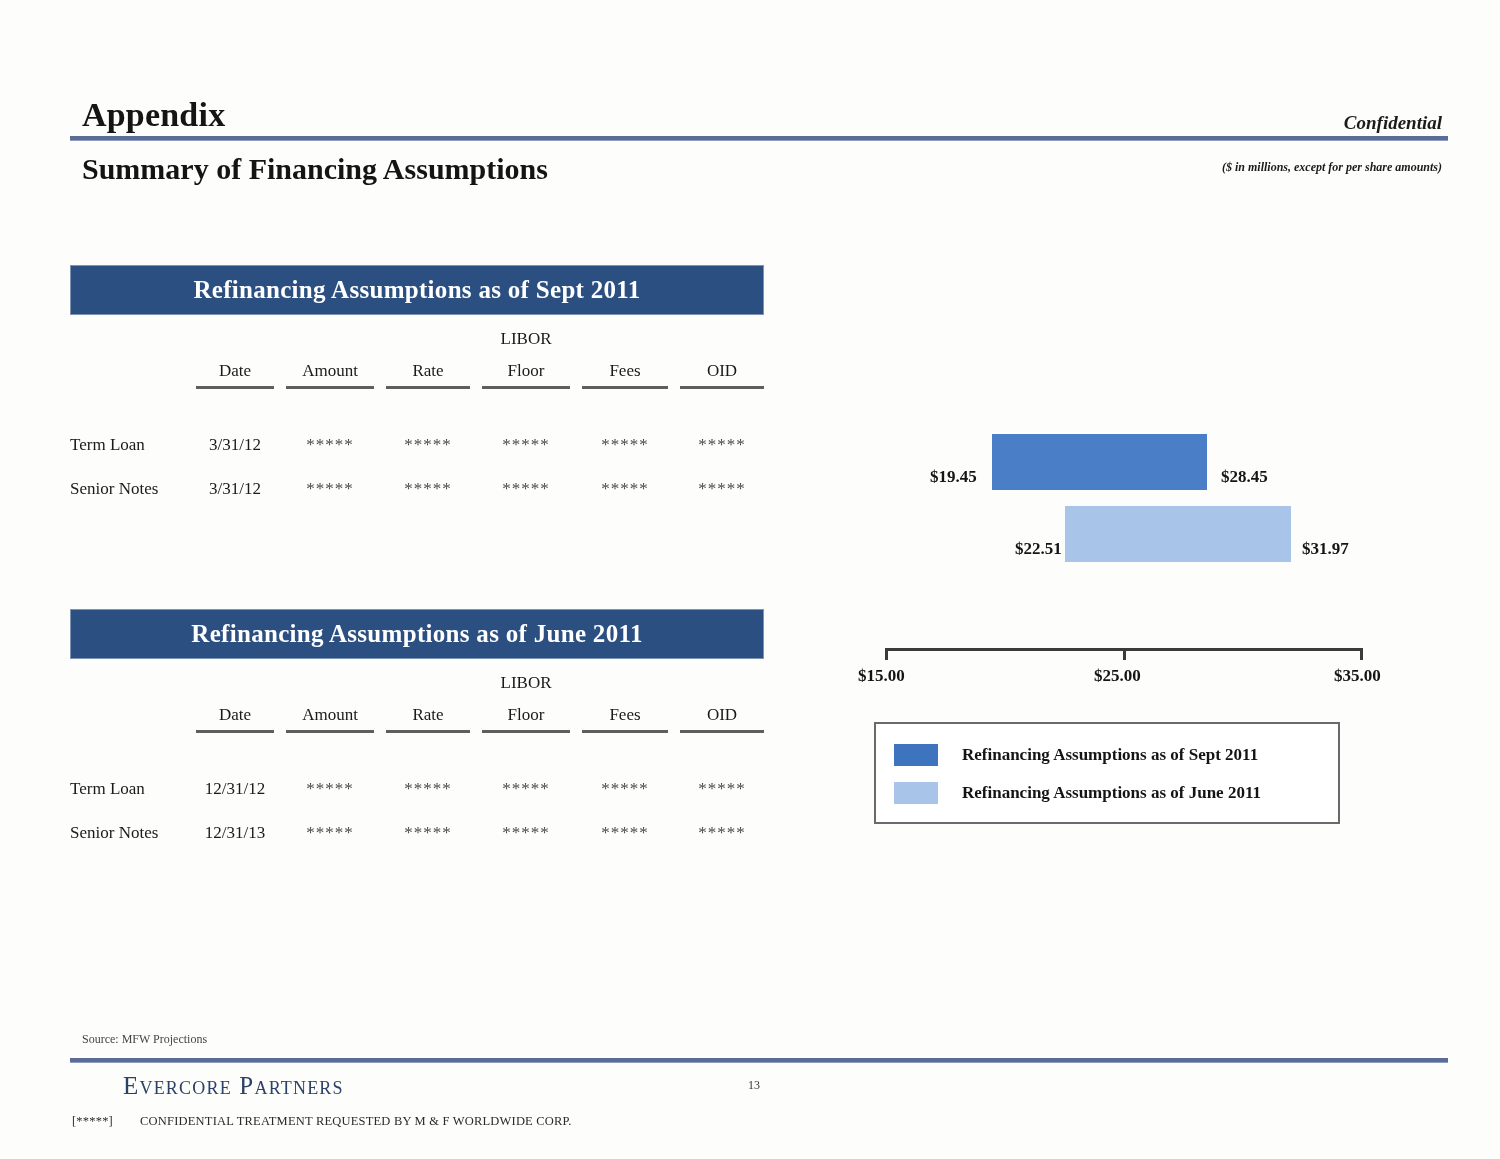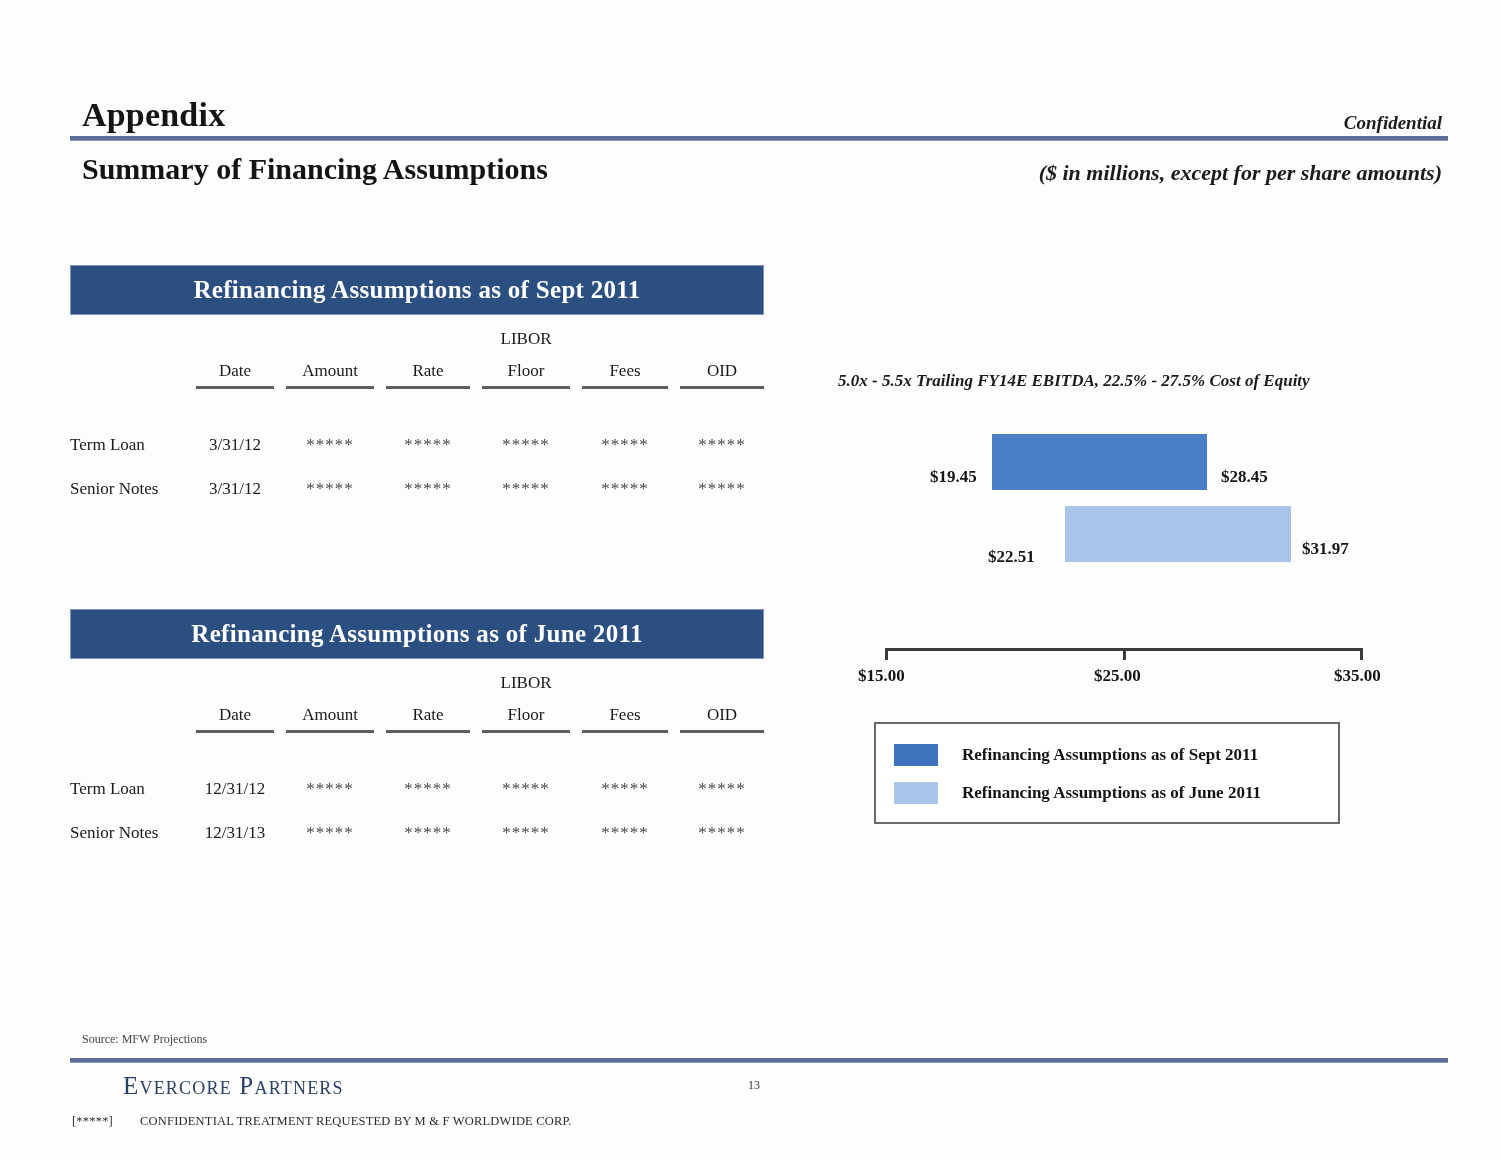--- a/index.html
+++ b/index.html
@@ -54,21 +54,21 @@
     left: 82px;
     top: 152px;
     font-size: 30px;
     font-weight: bold;
     color: #141414;
   }
   .units-note {
     position: absolute;
     right: 58px;
     top: 160px;
-    font-size: 22px;
+    font-size: 12px;
     font-style: italic;
     font-weight: bold;
     color: #1b1b1b;
   }
 
   
   .banner {
     position: absolute;
     background: #2b4f80;
     border: 1px solid #7f93b5;
@@ -409,29 +409,28 @@
         <td class="cell-redacted">*****</td>
         <td class="cell-redacted">*****</td>
         <td class="cell-redacted">*****</td>
         <td class="cell-redacted">*****</td>
       </tr>
     </tbody>
       </table>
   </div>
 
 
-  <div class="chart-subtitle" style="left:838px; top:371px;">5.0x - 5.5x Trailing FY14E EBITDA, 22.5% - 27.5% Cost of Equity</div>
 
   <div class="chart-area">
 
     <div class="bar-label" style="left:90px; top:48px;">$19.45</div>
     <div class="range-bar" style="left:152px; top:14px; width:215px; background:#4A7FC8;"></div>
     <div class="bar-label" style="left:381px; top:48px;">$28.45</div>
 
-    <div class="bar-label" style="left:148px; top:120px;margin-top:8px;">$22.51</div>
+    <div class="bar-label" style="left:175px; top:120px;">$22.51</div>
     <div class="range-bar" style="left:225px; top:86px; width:226px; background:#A8C4E8;"></div>
     <div class="bar-label" style="left:462px; top:120px;">$31.97</div>
 
     <div class="axis-line" style="left:45px; top:228px; width:478px;"></div>
     <div class="axis-tick" style="left:45px; top:228px; height:12px;"></div>
     <div class="axis-tick" style="left:283px; top:228px; height:12px;"></div>
     <div class="axis-tick" style="left:520px; top:228px; height:12px;"></div>
 
     <div class="axis-label" style="left:18px; top:246px;">$15.00</div>
     <div class="axis-label" style="left:254px; top:246px;">$25.00</div>

